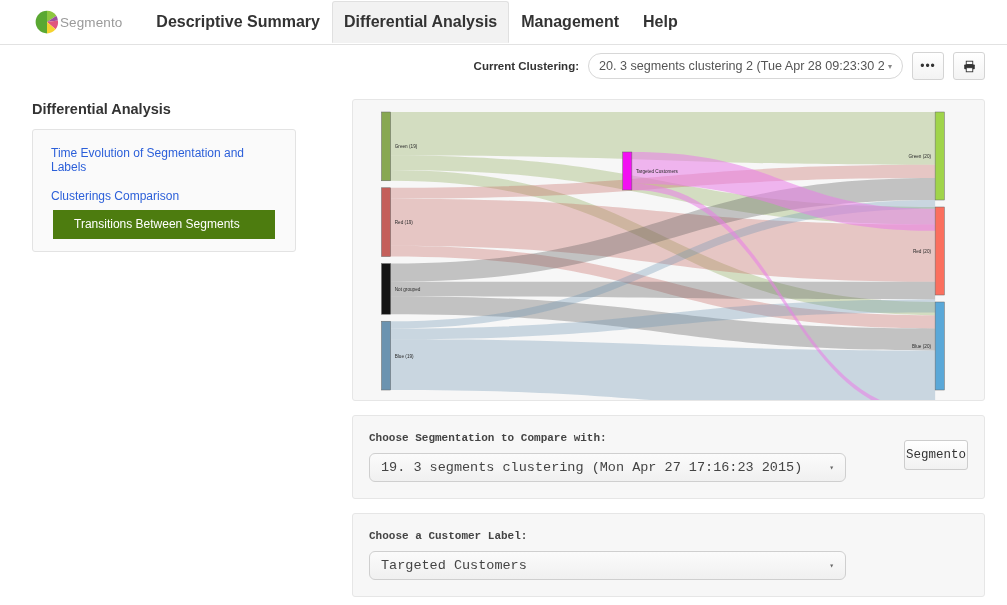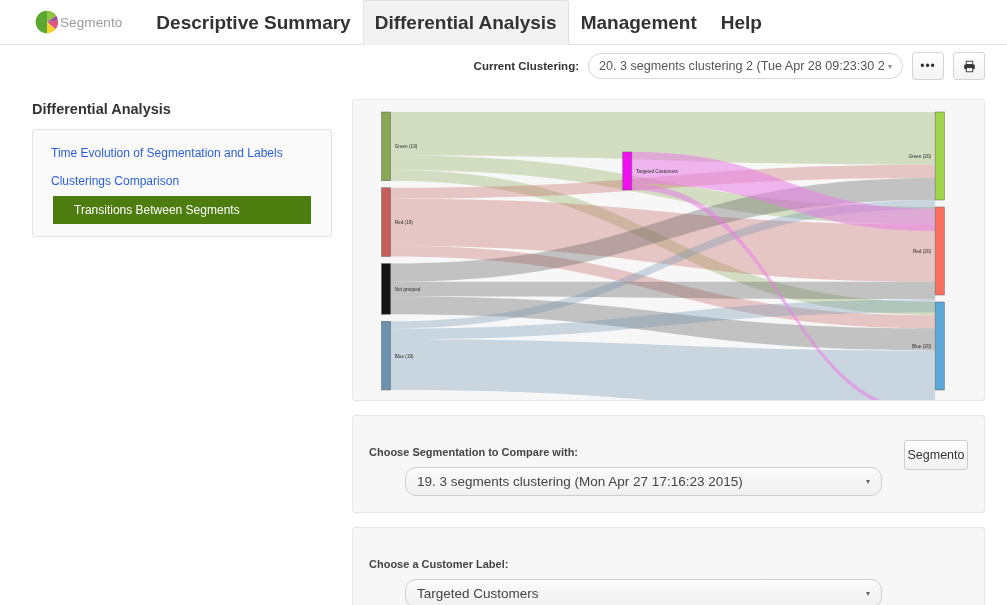--- a/index.html
+++ b/index.html
@@ -18,21 +18,21 @@
     background:#fff;
     display:flex;align-items:center;
     padding-left:34px;
     box-sizing:border-box;
   }
   .brand{display:flex;align-items:center;margin-right:22px;}
   .logo{width:26px;height:26px;display:block;}
   .brand-name{font-size:13.5px;color:#9a9a9a;font-weight:400;letter-spacing:.1px;}
   .nav-links{display:flex;align-items:center;height:45px;}
   .nav-link{
-    font-size:19px;font-weight:bold;color:#333;
+    font-size:16px;font-weight:bold;color:#333;
     padding:13px 12px;cursor:pointer;line-height:1;
     white-space:nowrap;
   }
   .nav-link.active{
     background:#f2f2f2;
     border:1px solid #e0e0e0;
     border-bottom-color:#f2f2f2;
     border-radius:3px 3px 0 0;
     padding:12px 11px;
     position:relative;top:0px;
@@ -78,21 +78,21 @@
   .dots{letter-spacing:1px;font-size:12px;line-height:6px;color:#333;}
 
   
   .page{display:flex;padding:0 0 0 0;}
   .left-col{width:352px;padding-left:32px;box-sizing:border-box;}
   .page-title{
     font-size:14.5px;font-weight:bold;color:#333;
     margin:14px 0 12px 0;
   }
   .side-panel{
-    width:300px;
+    width:264px;
     border:1px solid #e3e3e3;
     border-radius:3px;
     background:#fafafa;
     padding:9px 0 12px 0;
     box-sizing:border-box;
   }
   .side-item{
     font-size:12px;color:#2b5fd9;
     padding:7px 18px;
     cursor:pointer;
@@ -107,33 +107,32 @@
 
   
   .right-col{flex:1;padding-right:22px;padding-top:12px;box-sizing:border-box;}
   .panel{
     border:1px solid #e6e6e6;
     border-radius:3px;
     background:#f7f7f7;
     box-sizing:border-box;
   }
   .chart-panel{height:302px;position:relative;overflow:hidden;}
-  .form-panel{margin-top:14px;padding:30px 16px 16px 16px;position:relative;}
+  .form-panel{margin-top:14px;padding:16px 16px 16px 16px;position:relative;font-family:Liberation Mono, monospace;}
   .form-label{font-size:11px;font-weight:bold;color:#444;margin-bottom:9px;}
   .select-row{display:flex;align-items:center;gap:14px;}
   .big-select{
     height:29px;
-    border:1px solid #cfcfcf;border-radius:11px;
+    border:1px solid #cfcfcf;border-radius:6px;
     background:linear-gradient(#fbfbfb,#f0f0f0);
     display:flex;align-items:center;
     padding:0 11px;
     box-sizing:border-box;
     font-size:13.5px;color:#444;
     cursor:pointer;
-    margin-left:36px;
   }
   .big-select .val{flex:1;white-space:nowrap;overflow:hidden;}
   .big-select .caret{font-size:8px;color:#666;}
   .reverse-btn{
     width:62px;height:28px;
     border:1px solid #cdcdcd;border-radius:3px;
     background:linear-gradient(#ffffff,#f1f1f1);
     font-size:12.5px;color:#333;
     display:flex;align-items:center;justify-content:center;
     cursor:pointer;

